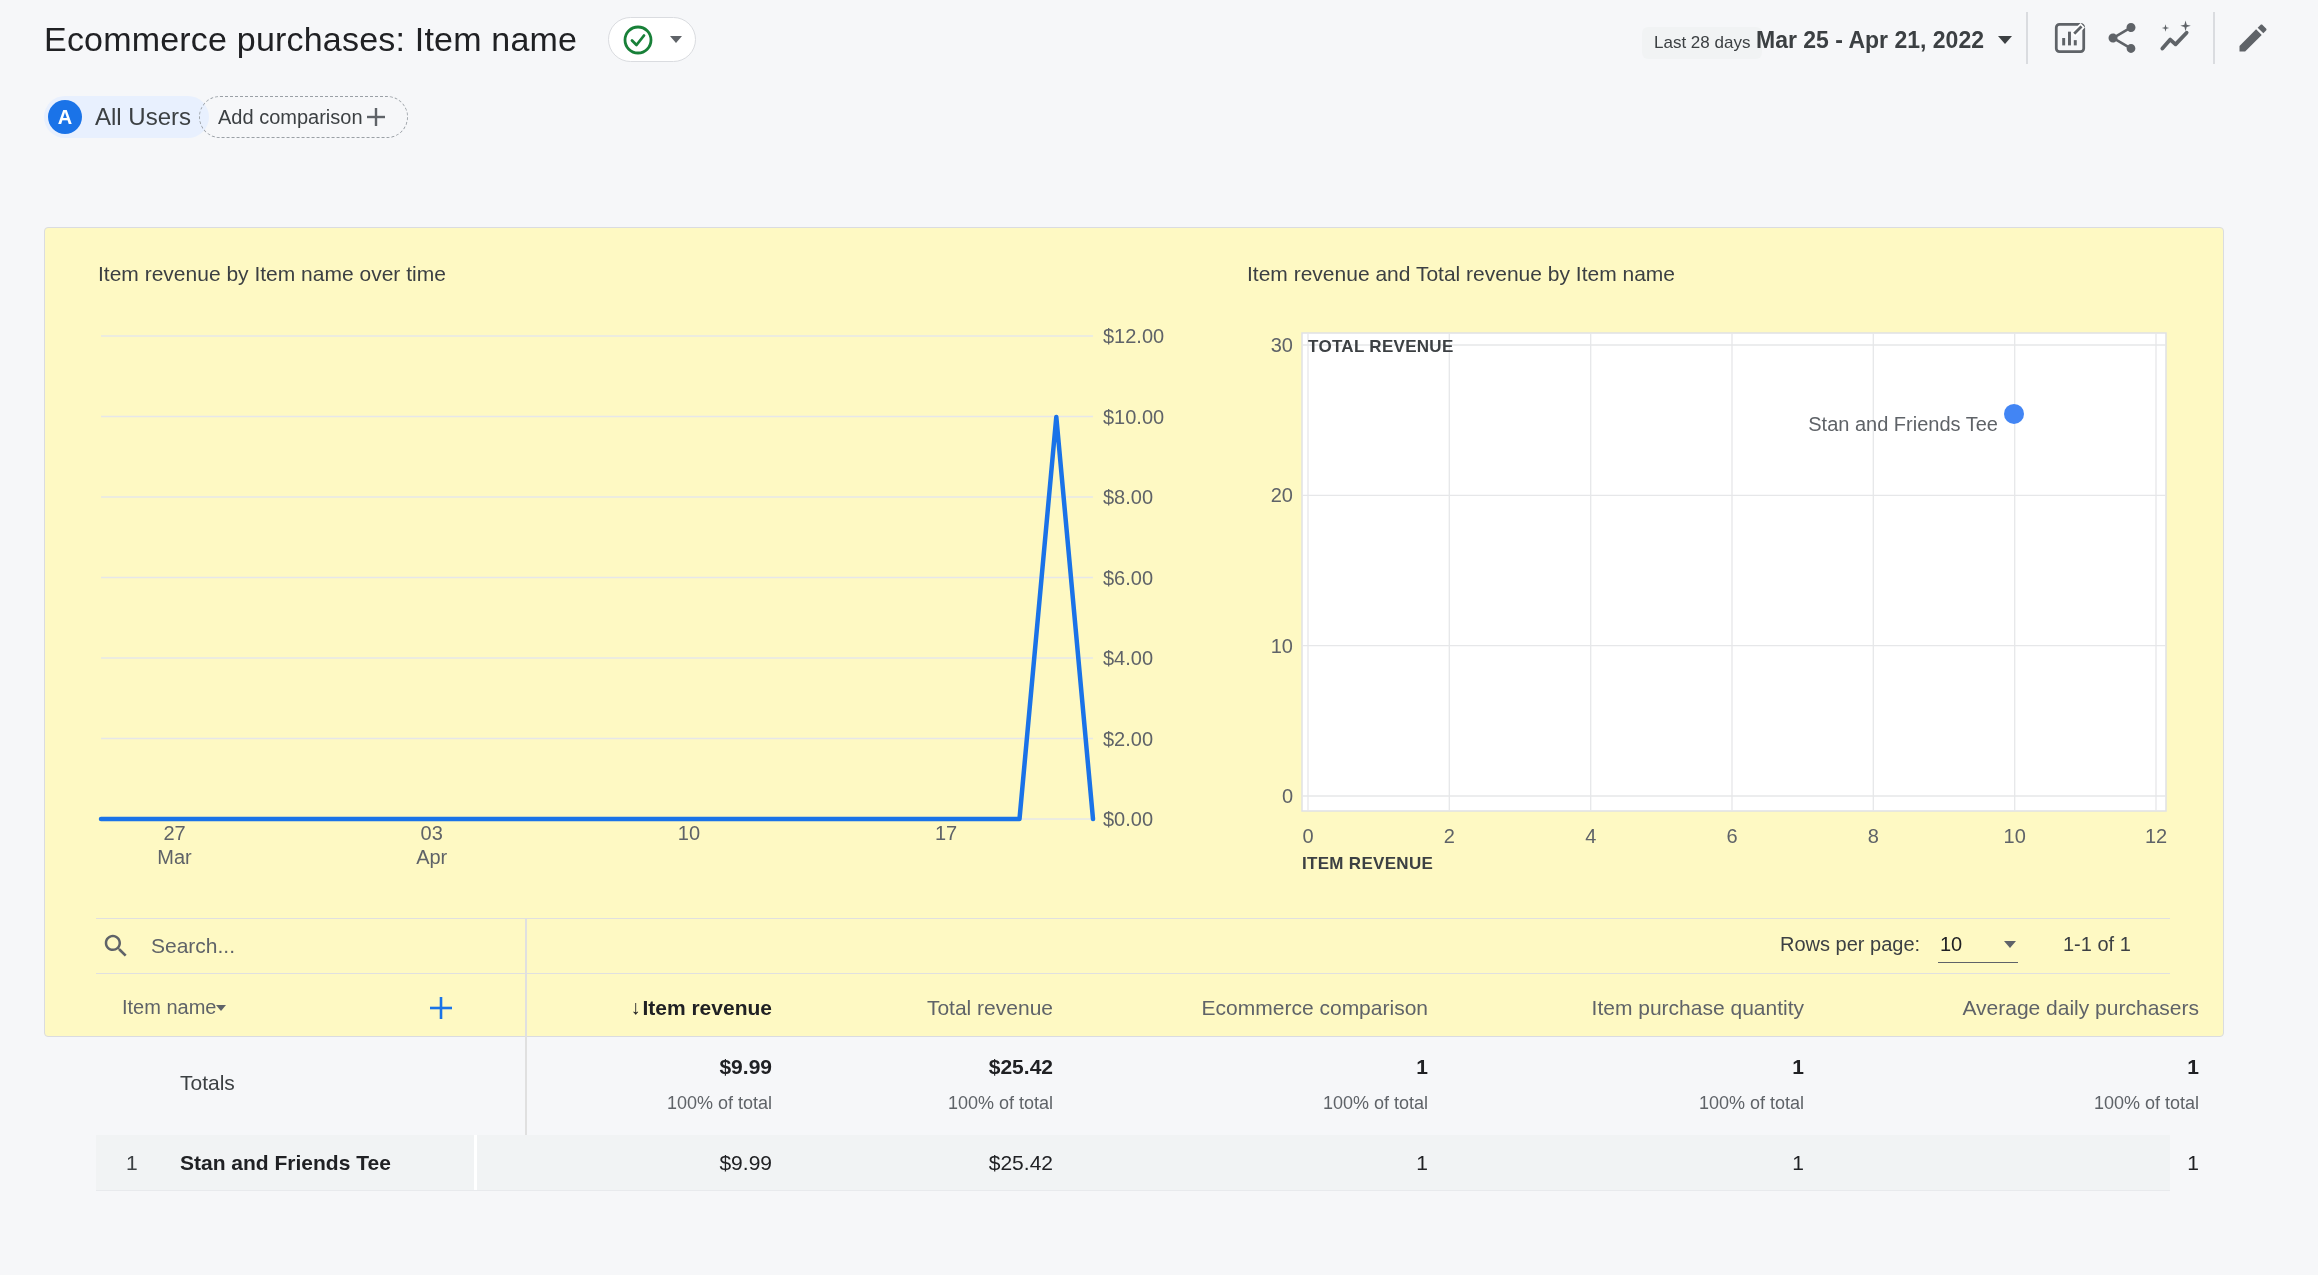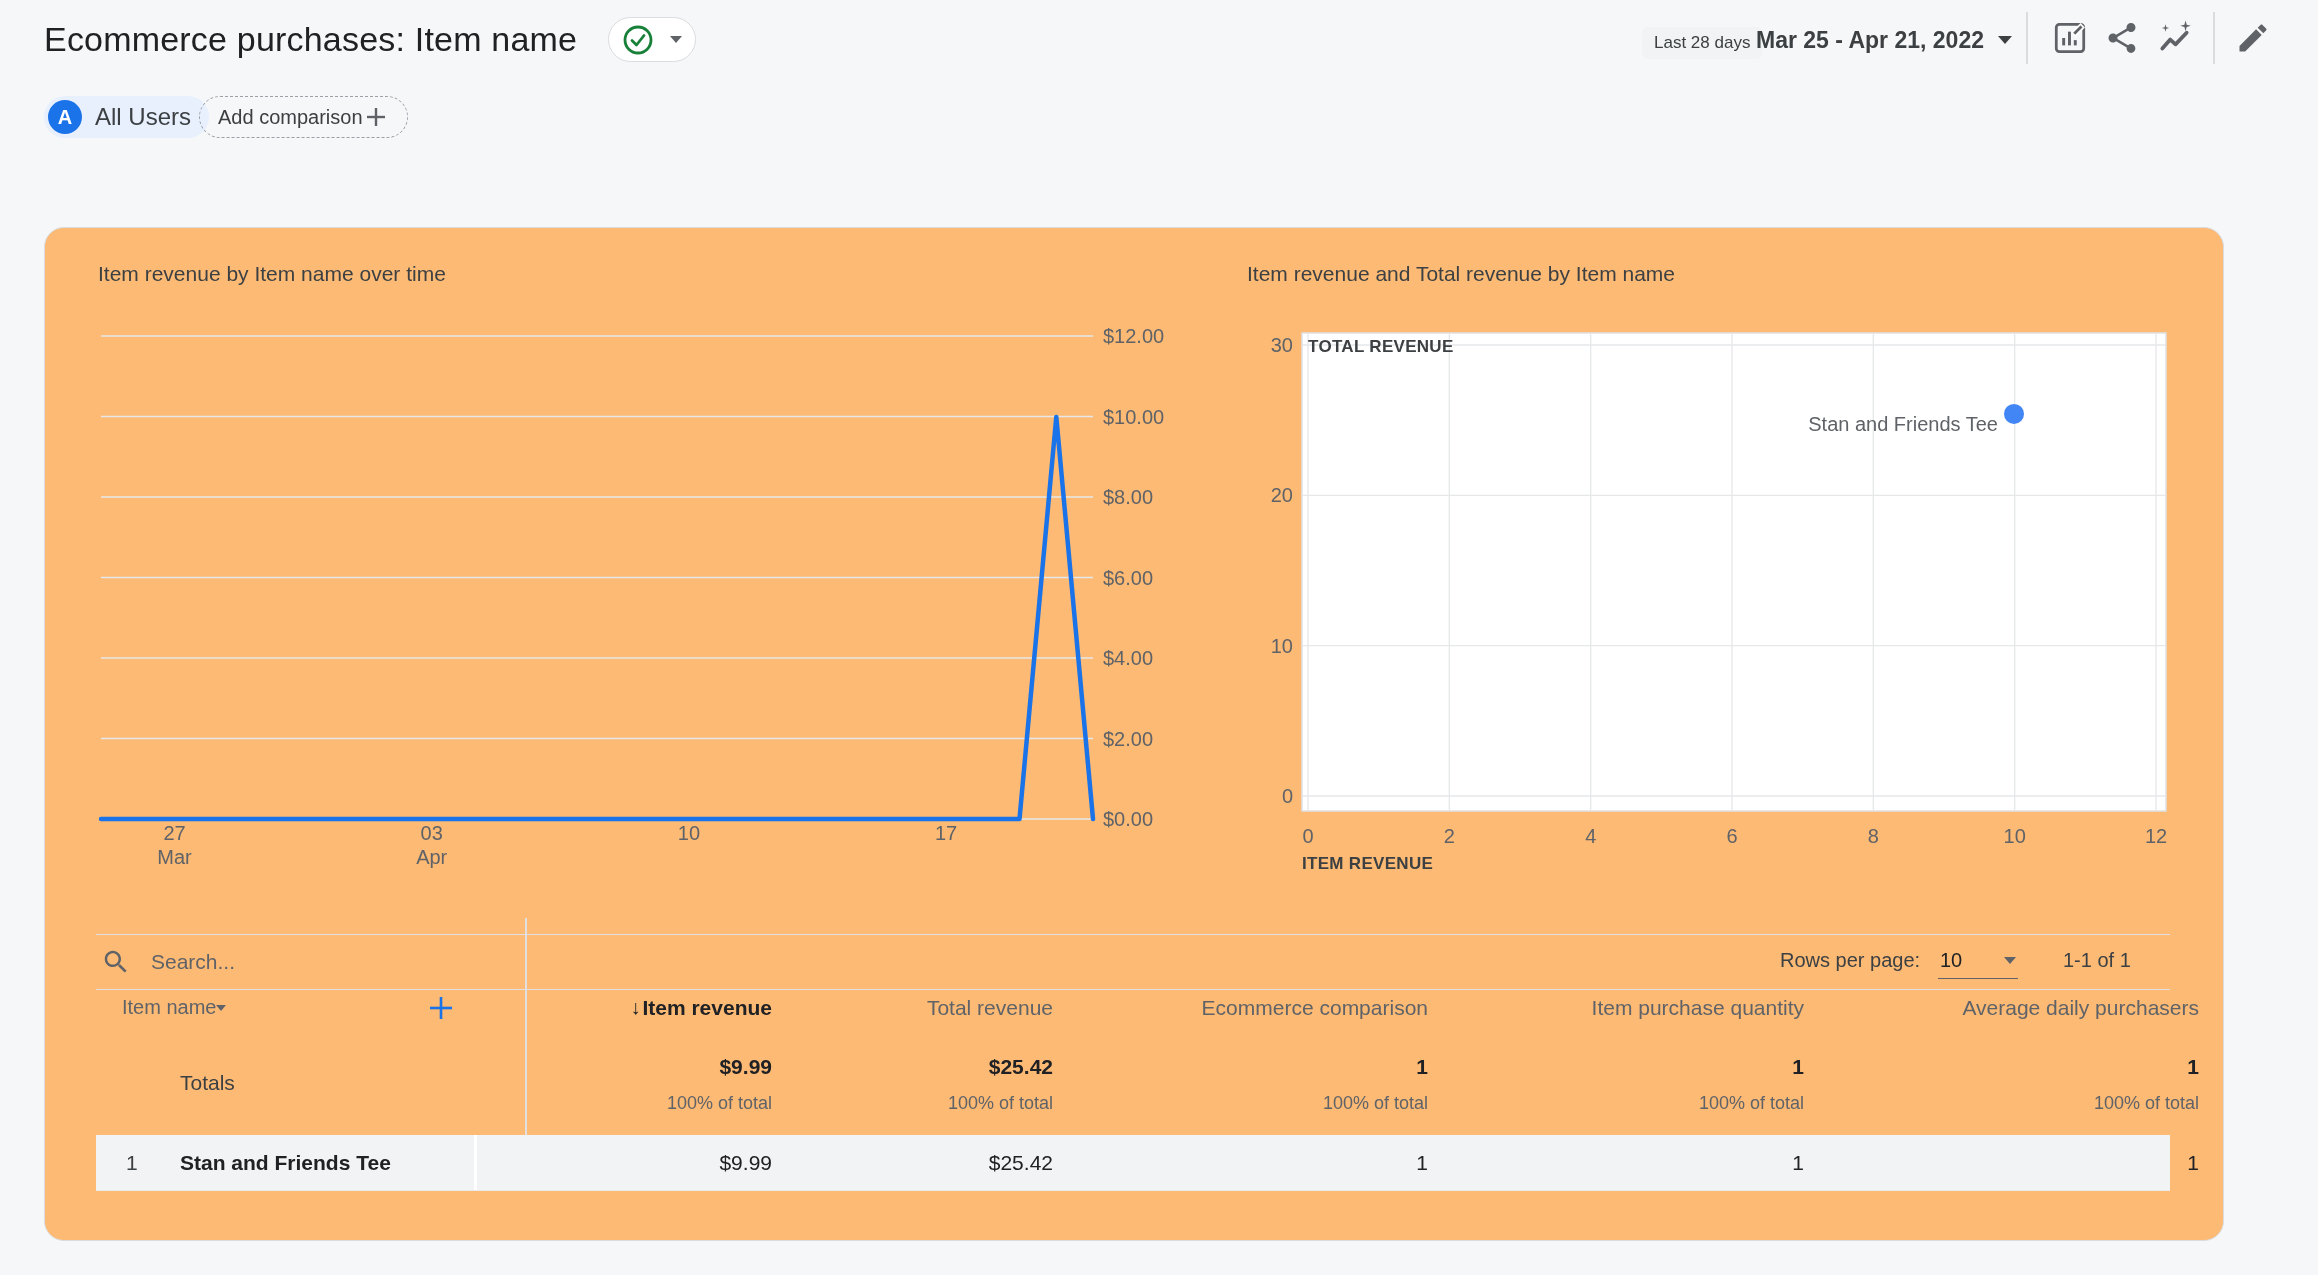--- a/index.html
+++ b/index.html
@@ -27,32 +27,32 @@
   .users-chip { left:44px; top:96px; height:42px; background:#e8f0fe; border-radius:21px;
                 display:flex; align-items:center; padding:0 18px 0 4px; gap:13px; cursor:pointer; }
   .avatar { width:34px; height:34px; border-radius:50%; background:#1a73e8; color:#fff;
             font-size:20px; font-weight:bold; display:flex; align-items:center; justify-content:center; }
   .users-chip span.lbl { font-size:24px; color:#3c4043; }
   .add-cmp { left:199px; top:96px; height:42px; border:1.5px dashed #9aa0a6; border-radius:21px;
              display:flex; align-items:center; padding:0 18px; font-size:20px; color:#3c4043;
              background:transparent; cursor:pointer; }
 
   
-  .card { left:44px; top:227px; width:2180px; height:1014px; background:#fdba74;
-          border:1.5px solid #dadce0; border-radius:20px; }
+  .card { left:44px; top:227px; width:2180px; height:810px; background:#fef9c3;
+          border:1.5px solid #dadce0; border-radius:4px; }
   .chart-title { font-size:21px; color:#3c4043; }
   svg { overflow:visible; display:block; }
   svg text { font-family:"Liberation Sans", sans-serif; }
   .axis { font-size:20px; fill:#5f6368; }
   .mid { text-anchor:middle; }
   .end { text-anchor:end; }
   .axis-title { font-size:17px; font-weight:bold; fill:#3c4043; letter-spacing:.3px; }
 
   
-  .toolbar { left:51px; top:706px; width:2074px; height:56px; border-top:1.5px solid #e0e0e0;
+  .toolbar { left:51px; top:690px; width:2074px; height:56px; border-top:1.5px solid #e0e0e0;
              border-bottom:1.5px solid #e0e0e0; }
   .search-box { position:absolute; left:5px; top:0; height:53px; display:flex; align-items:center; gap:20px; width:360px; }
   .search-box input { border:none; outline:none; font-size:21px; color:#202124; width:280px;
                       font-family:"Liberation Sans", sans-serif; background:transparent; }
   .search-box input::placeholder { color:#5f6368; opacity:1; }
   .rpp-label { position:absolute; left:1684px; top:14px; font-size:20px; color:#3c4043;text-align:right; }
   .rpp-select { position:absolute; left:1842px; top:8px; width:80px; height:36px;
                 border-bottom:1.5px solid #5f6368; display:flex; align-items:center;
                 justify-content:space-between; font-size:20px; color:#202124; cursor:pointer; padding:0 2px; }
   .pagination { position:absolute; left:1967px; top:14px; font-size:20px; color:#3c4043; }

